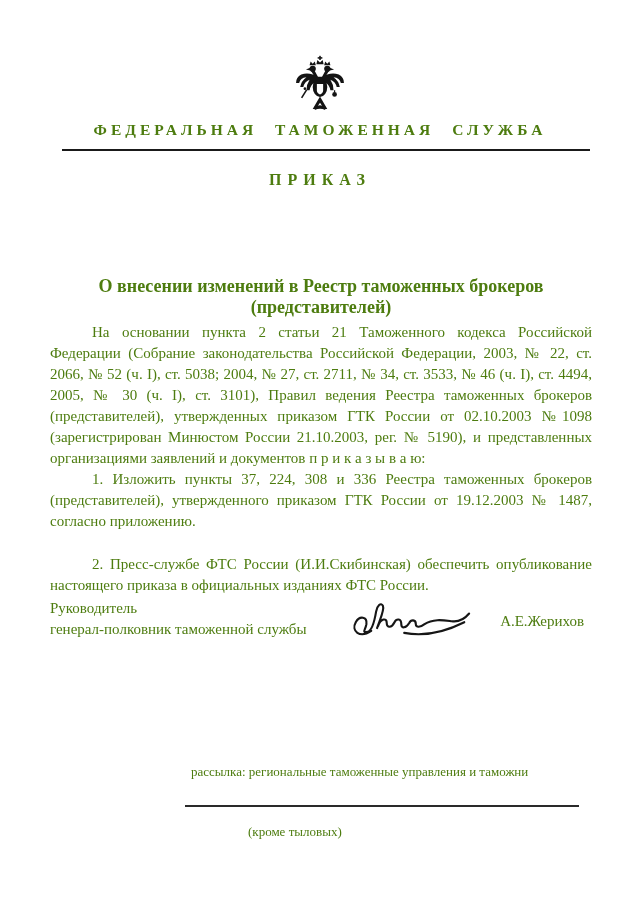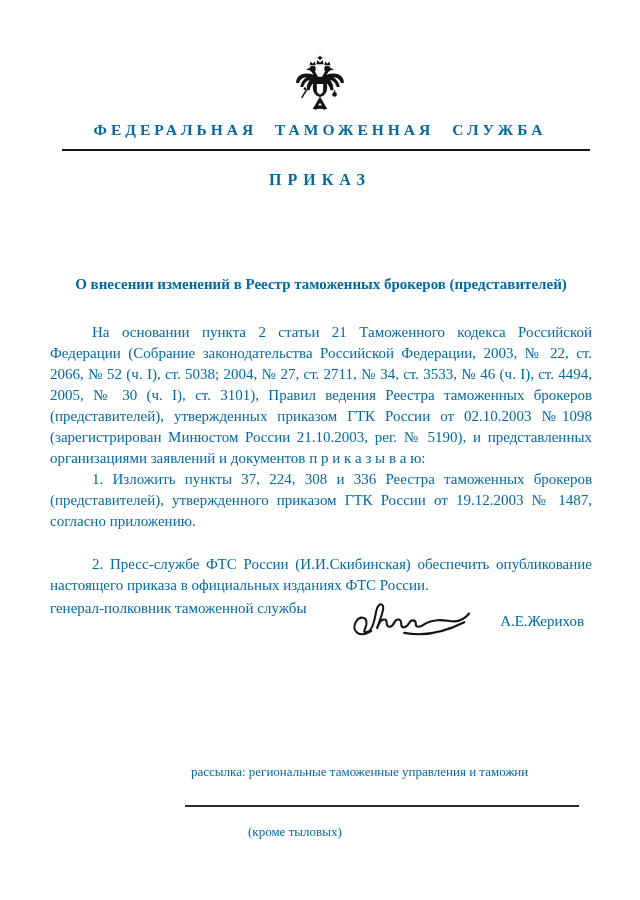--- a/index.html
+++ b/index.html
@@ -2,21 +2,21 @@
 <html><head>
 <meta charset="utf-8">
 <style>
   html, body { margin: 0; padding: 0; background: #ffffff; }
   .page {
     position: relative;
     width: 640px;
     height: 900px;
     background: #ffffff;
     font-family: "Liberation Serif", "DejaVu Serif", serif;
-    color: #0369a1;
+    color: #4d7c0f;
     overflow: hidden;
   }
   .abs { position: absolute; }
 
   .emblem { top: 54px; left: 50%; transform: translateX(-50%); width: 50px; height: 62px; }
   .emblem svg { width: 100%; height: 100%; }
 
   .agency {
     top: 121px; left: 0; width: 100%;
     text-align: center; font-weight: bold; font-size: 15.5px;
@@ -38,21 +38,21 @@
   .day-u { padding: 0 7px; }
   .month-u { margin-left: 7px; padding: 0 15px; }
   .year-prefix { margin-left: 7px; }
   .era { margin-left: 3px; }
   .num-u { display: inline-block; width: 80px; text-align: center; margin-left: 6px; }
 
   .city { top: 211px; left: 0; width: 100%; text-align: center; font-size: 14.5px; }
 
   .subject {
     top: 276px; left: 50px; width: 542px;
-    text-align: center; font-weight: bold; font-size: 15px;
+    text-align: center; font-weight: bold; font-size: 18px;
   }
 
   .body-text { top: 322px; left: 50px; width: 542px; font-size: 15px; line-height: 21px; }
   .body-text p { margin: 0; text-align: justify; text-indent: 42px; }
   .body-text p.gap { margin-top: 22px; }
 
   .sig { top: 598px; left: 50px; width: 540px; height: 46px; font-size: 15px; line-height: 21px; }
   .sig-scribble { position: absolute; left: 298px; top: 0; width: 126px; height: 44px; }
   .sig-name { position: absolute; right: 6px; top: 13px; font-size: 15px; }
 
@@ -100,20 +100,21 @@
 
   <div class="abs subject">О внесении изменений в Реестр таможенных брокеров (представителей)</div>
 
   <div class="abs body-text">
     <p>На основании пункта 2 статьи 21 Таможенного кодекса Российской Федерации (Собрание законодательства Российской Федерации, 2003, № 22, ст. 2066, № 52 (ч. I), ст. 5038; 2004, № 27, ст. 2711, № 34, ст. 3533, № 46 (ч. I), ст. 4494, 2005, № 30 (ч. I), ст. 3101), Правил ведения Реестра таможенных брокеров (представителей), утвержденных приказом ГТК России от 02.10.2003 №1098 (зарегистрирован Минюстом России 21.10.2003, рег. № 5190), и представленных организациями заявлений и документов п р и к а з ы в а ю:</p>
     <p>1. Изложить пункты 37, 224, 308 и 336 Реестра таможенных брокеров (представителей), утвержденного приказом ГТК России от 19.12.2003 № 1487, согласно приложению.</p>
     <p class="gap">2. Пресс-службе ФТС России (И.И.Скибинская) обеспечить опубликование настоящего приказа в официальных изданиях ФТС России.</p>
   </div>
 
   <div class="abs sig">
+    <div>Руководитель</div>
     <div>генерал-полковник таможенной службы</div>
     <div class="sig-scribble">
       <svg viewBox="0 0 130 46" xmlns="http://www.w3.org/2000/svg">
         <path d="M24 34 C 12 42, 3 34, 8 25 C 12 18, 20 19, 19 27 C 18 33, 14 36, 20 35 C 24 34, 27 26, 29 14 C 30 8, 34 4, 36 8 C 38 12, 33 22, 30 31 M31 29 C 34 21, 40 20, 40 26 C 40 31, 45 31, 48 25 C 50 21, 55 21, 55 27 C 55 32, 60 31, 63 26 C 65 22, 70 22, 70 27 C 70 31, 75 30, 79 27 C 88 21, 99 23, 107 24 C 114 25, 120 22, 125 16 M58 36 C 78 40, 98 36, 120 25" fill="none" stroke="#161616" stroke-width="2.2" stroke-linecap="round"></path>
       </svg>
     </div>
     <div class="sig-name">А.Е.Жерихов</div>
   </div>
 
   <div class="abs footer-rule"></div>

